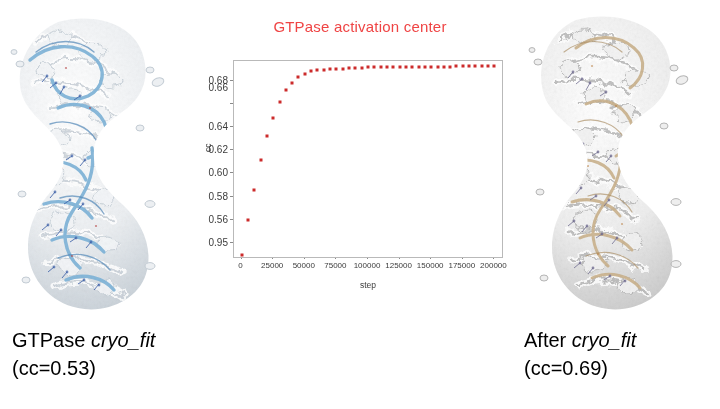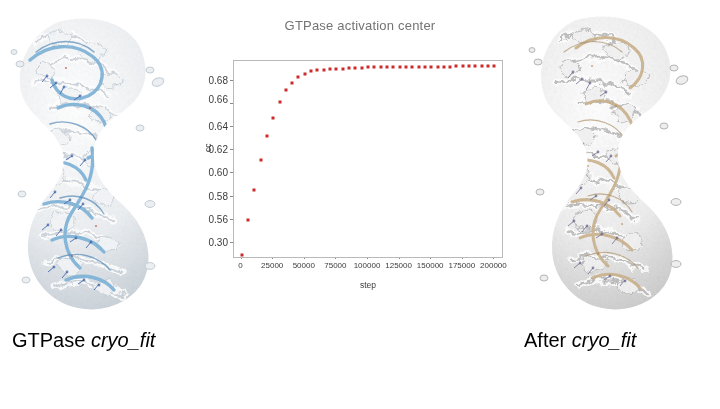--- a/index.html
+++ b/index.html
@@ -47,22 +47,22 @@
     left: 205px;
     top: 12px;
     width: 310px;
     height: 285px;
   }
   #chart-title {
     position: absolute;
     left: 0; top: 6px;
     width: 310px;
     text-align: center;
-    font-size: 13px;
-    color: #737373;
+    font-size: 15px;
+    color: #ef4444;
     letter-spacing: 0.2px;
   }
   #plot-frame {
     position: absolute;
     left: 28px;
     top: 48px;
     width: 270px;
     height: 198px;
     border: 1px solid #b9b9b9;
     background: #ffffff;
@@ -427,33 +427,33 @@
   </svg>
 </div>
 
 <div id="chart-panel">
   <div id="chart-title">GTPase activation center</div>
 
   <div id="ylabel">cc</div>
   <div id="xlabel">step</div>
 
   <div id="ytick-area">
-      <div class="ytick-label" style="top: 230.083px; right: 287px;">0.30</div>
+      <div class="ytick-label" style="top: 230.083px; right: 287px;">0.95</div>
       <div class="ytick-mark" style="top: 230.083px; left: 25px;"></div>
       <div class="ytick-label" style="top: 206.888px; right: 287px;">0.56</div>
       <div class="ytick-mark" style="top: 206.888px; left: 25px;"></div>
       <div class="ytick-label" style="top: 183.692px; right: 287px;">0.58</div>
       <div class="ytick-mark" style="top: 183.692px; left: 25px;"></div>
       <div class="ytick-label" style="top: 160.497px; right: 287px;">0.60</div>
       <div class="ytick-mark" style="top: 160.497px; left: 25px;"></div>
       <div class="ytick-label" style="top: 137.302px; right: 287px;">0.62</div>
       <div class="ytick-mark" style="top: 137.302px; left: 25px;"></div>
       <div class="ytick-label" style="top: 114.107px; right: 287px;">0.64</div>
       <div class="ytick-mark" style="top: 114.107px; left: 25px;"></div>
-      <div class="ytick-label" style="top: 87px; right: 287px; margin-left: 44px;">0.66</div>
+      <div class="ytick-label" style="top: 75px; right: 287px; margin-left: 44px;">0.66</div>
       <div class="ytick-mark" style="top: 90.9112px; left: 25px;"></div>
       <div class="ytick-label" style="top: 67.716px; right: 287px;">0.68</div>
       <div class="ytick-mark" style="top: 67.716px; left: 25px;"></div>
     </div>
   <div id="xtick-area">
       <div class="xtick-label" style="left: 35.5849px; top: 249px;">0</div>
       <div class="xtick-mark" style="left: 35.5849px; top: 244px;"></div>
       <div class="xtick-label" style="left: 67.1887px; top: 249px; text-align: right;">25000</div>
       <div class="xtick-mark" style="left: 67.1887px; top: 244px;"></div>
       <div class="xtick-label" style="left: 98.7925px; top: 249px;">50000</div>
@@ -512,17 +512,19 @@
       <div class="point" style="left: 235.132px; top: 5.33491px; background: rgb(204, 43, 43); width: 3px; height: 3px;"></div>
       <div class="point" style="left: 241.453px; top: 5.33491px; background: rgb(204, 43, 43); width: 3px; height: 3px;"></div>
       <div class="point" style="left: 247.774px; top: 5.21893px; background: rgb(204, 43, 43); width: 3px; height: 3px;"></div>
       <div class="point" style="left: 254.094px; top: 5.21893px; background: rgb(204, 43, 43); width: 3px; height: 3px;"></div>
       <div class="point" style="left: 260.415px; top: 5.10296px; background: rgb(204, 43, 43); width: 3px; height: 3px;"></div>
     </div>
 </div>
 
 <div class="caption" id="caption-before">
   <span>GTPase </span><span class="ital">cryo_fit</span>
+  <span class="caption-line2">(cc=0.53)</span>
 </div>
 
 <div class="caption" id="caption-after">
   <span>After </span><span class="ital">cryo_fit</span>
+  <span class="caption-line2">(cc=0.69)</span>
 </div>
 
 </body></html>

